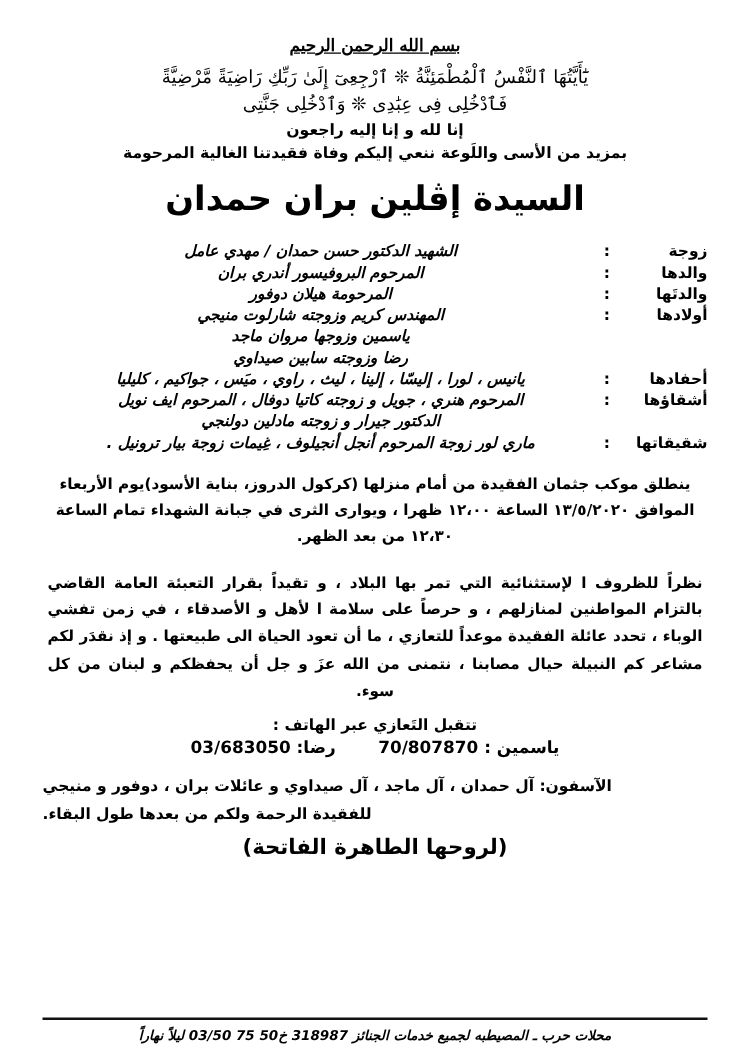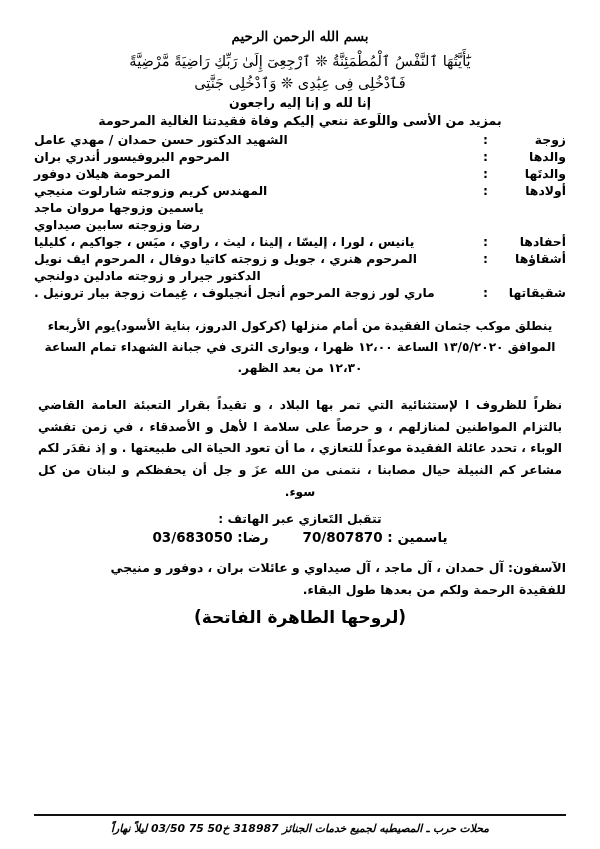--- a/index.html
+++ b/index.html
@@ -25,20 +25,21 @@
   }
   .ctr { text-align: center; }
 
   
   .basmala {
     font-family: "DejaVu Serif", "Liberation Serif", serif;
     font-weight: 700;
     font-size: 13.5px;
     letter-spacing: 0.5px;
     margin-bottom: 6px;
+    text-decoration: underline;
   }
   .quran {
     font-family: "DejaVu Serif", "Liberation Serif", serif;
     font-weight: 400;
     font-size: 14.5px;
     line-height: 1.55;
     margin: 0 auto;
     width: 420px;
   }
   .sadaq {
@@ -86,22 +87,23 @@
   .rel-label {
     text-align: right;
     width: 72px;
     padding-left: 4px !important;
   }
   .rel-colon {
     width: 9px;
     text-align: center;
   }
   .rel-value {
-    text-align: left;
+    text-align: center;
     padding-right: 2px !important;
+    font-style: italic;
   }
   .rel-cont .rel-label,
   .rel-cont .rel-colon { visibility: hidden; }
 
   
   .para {
     font-weight: 700;
     font-size: 12.2px;
     line-height: 1.72;
     text-align: center;
@@ -130,21 +132,21 @@
     direction: rtl;
   }
   .tel-item { direction: rtl; unicode-bidi: isolate; white-space: nowrap; }
   .tel-num { direction: ltr; unicode-bidi: embed; display: inline-block; }
 
   .asifun {
     font-weight: 700;
     font-size: 12.4px;
     line-height: 1.75;
     margin-top: 12px;
-    text-align: right;
+    text-align: left;
   }
   .fatiha {
     font-weight: 700;
     font-size: 17px;
     margin-top: 6px;
     text-align: center;
   }
 
   
   .footer-wrap {
@@ -176,20 +178,21 @@
     <div class="basmala">بسم الله الرحمن الرحيم</div>
     <div class="quran">
       <div>يَٰٓأَيَّتُهَا ٱلنَّفْسُ ٱلْمُطْمَئِنَّةُ ❊ ٱرْجِعِىٓ إِلَىٰ رَبِّكِ رَاضِيَةً مَّرْضِيَّةً</div>
       <div>فَٱدْخُلِى فِى عِبَٰدِى ❊ وَٱدْخُلِى جَنَّتِى</div>
     </div>
   </div>
 
   <div class="ctr">
     <div class="lead1">إنا لله و إنا إليه راجعون</div>
     <div class="lead2">بمزيد من الأسى واللَوعة ننعي إليكم وفاة فقيدتنا الغالية المرحومة</div>
+    <div class="deceased-name">السيدة إڤلين بران حمدان</div>
   </div>
 
   <table class="relations">
     <tbody>
       <tr>
         <td class="rel-label">زوجة</td>
         <td class="rel-colon">:</td>
         <td class="rel-value">الشهيد الدكتور حسن حمدان / مهدي عامل</td>
       </tr>
       <tr>

